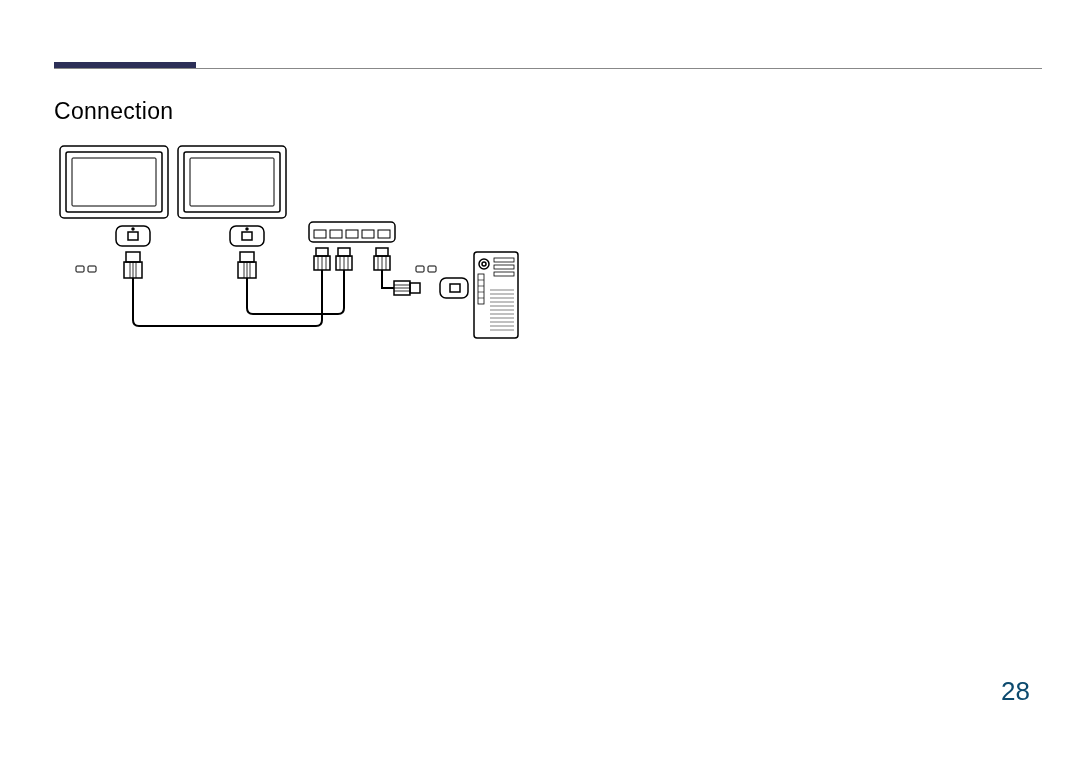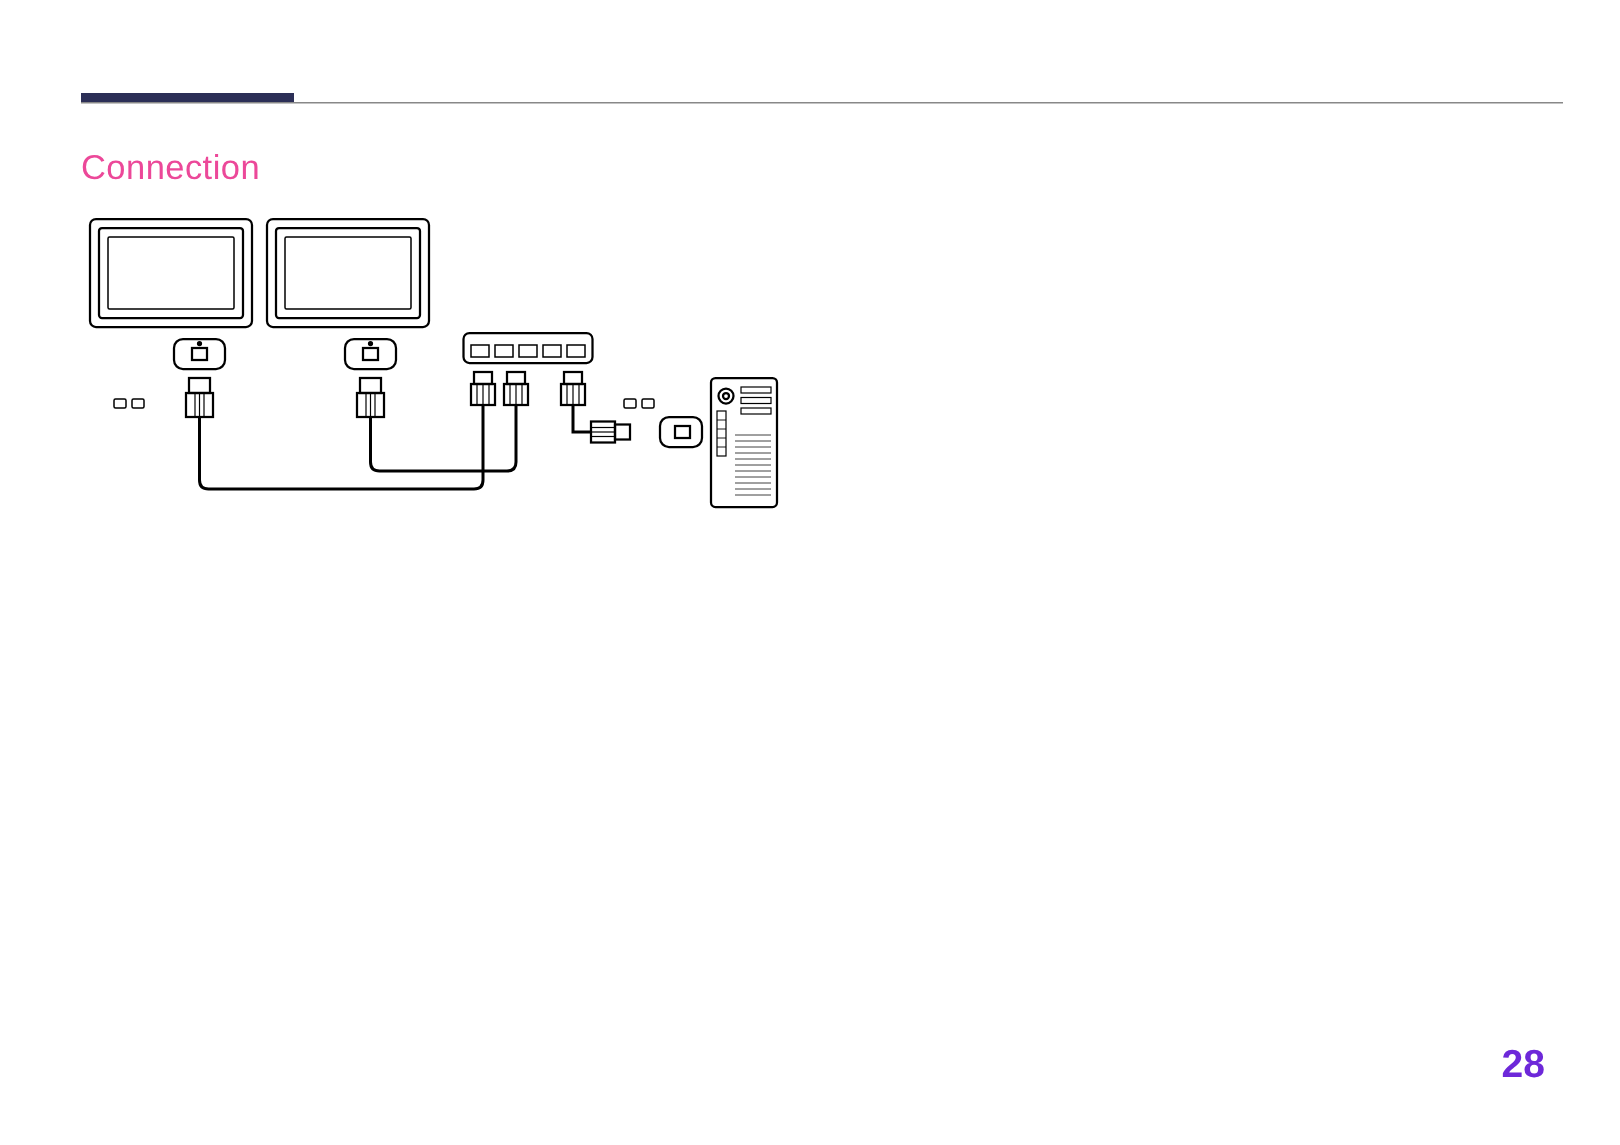--- a/index.html
+++ b/index.html
@@ -26,37 +26,37 @@
     width: 142px;
     height: 6px;
     background: #2c2f57;
   }
   .section-title {
     position: absolute;
     top: 98px;
     left: 54px;
     font-size: 23px;
     font-weight: 400;
-    color: #ec4899;
+    color: #000000;
     letter-spacing: 0.3px;
   }
   .diagram {
     position: absolute;
     top: 140px;
     left: 54px;
     width: 480px;
     height: 210px;
   }
   .page-number {
     position: absolute;
-    bottom: 38px;
+    bottom: 56px;
     right: 50px;
     font-size: 26px;
-    color: #6d28d9;
-    font-weight: 700;
+    color: #0c4a6e;
+    font-weight: 400;
   }
   
   svg { display:block; }
 </style>
 </head>
 <body>
 
 <div class="header-accent"></div>
 <div class="header-rule"></div>
 

